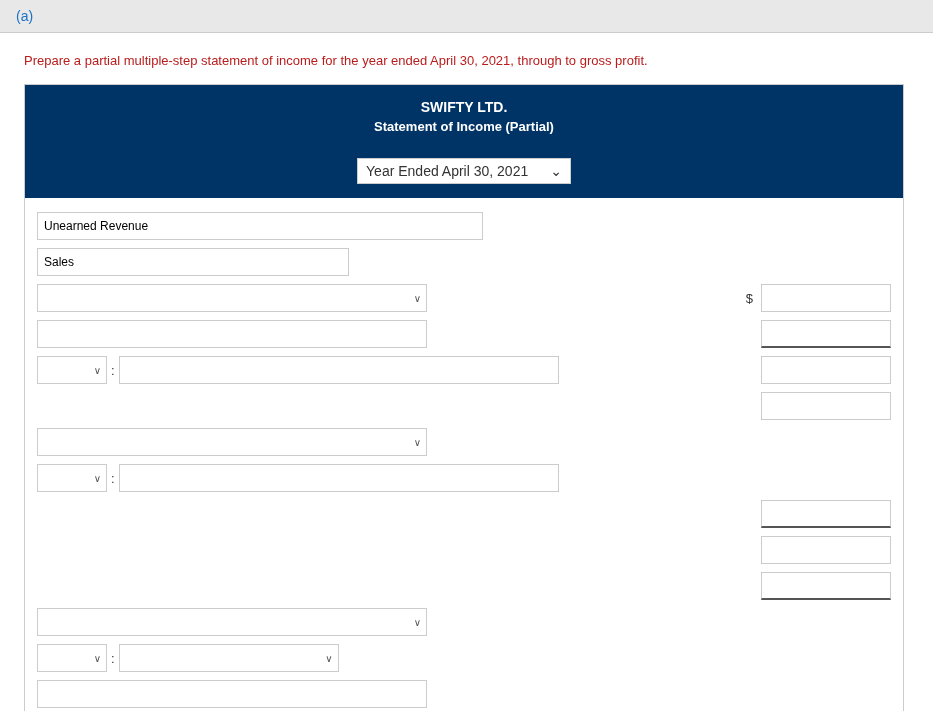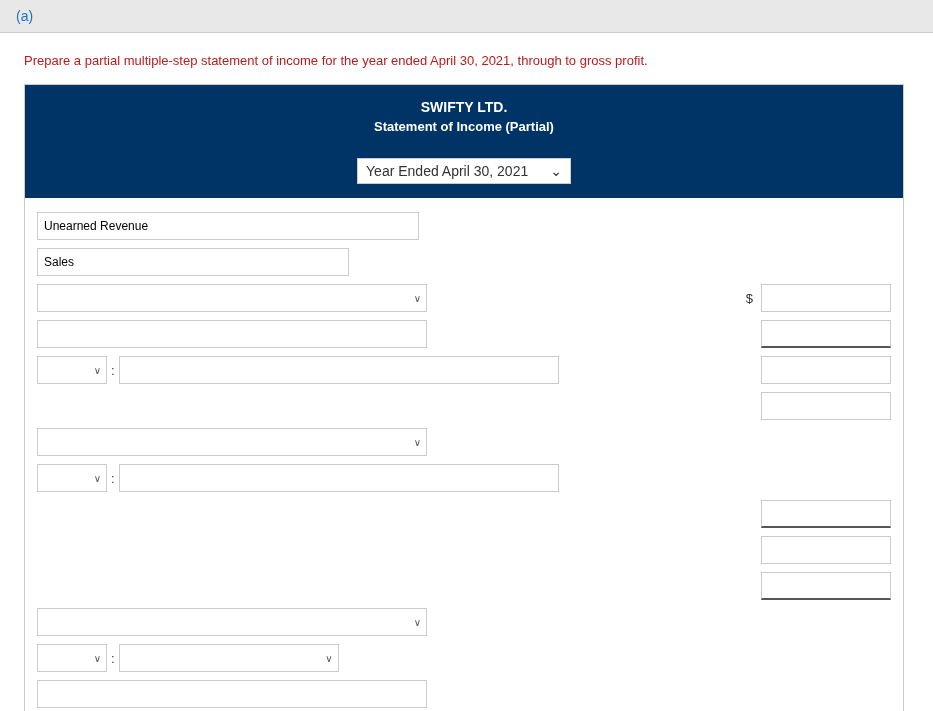--- a/index.html
+++ b/index.html
@@ -142,21 +142,21 @@
       <div class="statement-title">Statement of Income (Partial)</div>
       <div class="date-dropdown">
         <span>Year Ended April 30, 2021</span>
         <span>⌄</span>
       </div>
     </div>
 
     <div class="statement-body">
 
       <div class="row">
-        <input class="input-box" style="width: 382px;" type="text" value="Unearned Revenue">
+        <input class="input-box" style="width: 446px;" type="text" value="Unearned Revenue">
       </div>
 
       <div class="row">
         <input class="input-box" style="width: 312px;" type="text" value="Sales">
       </div>
 
       <div class="row">
         <div class="select-wrapper">
           <select class="select-box" style="width:390px;">
             <option></option>

